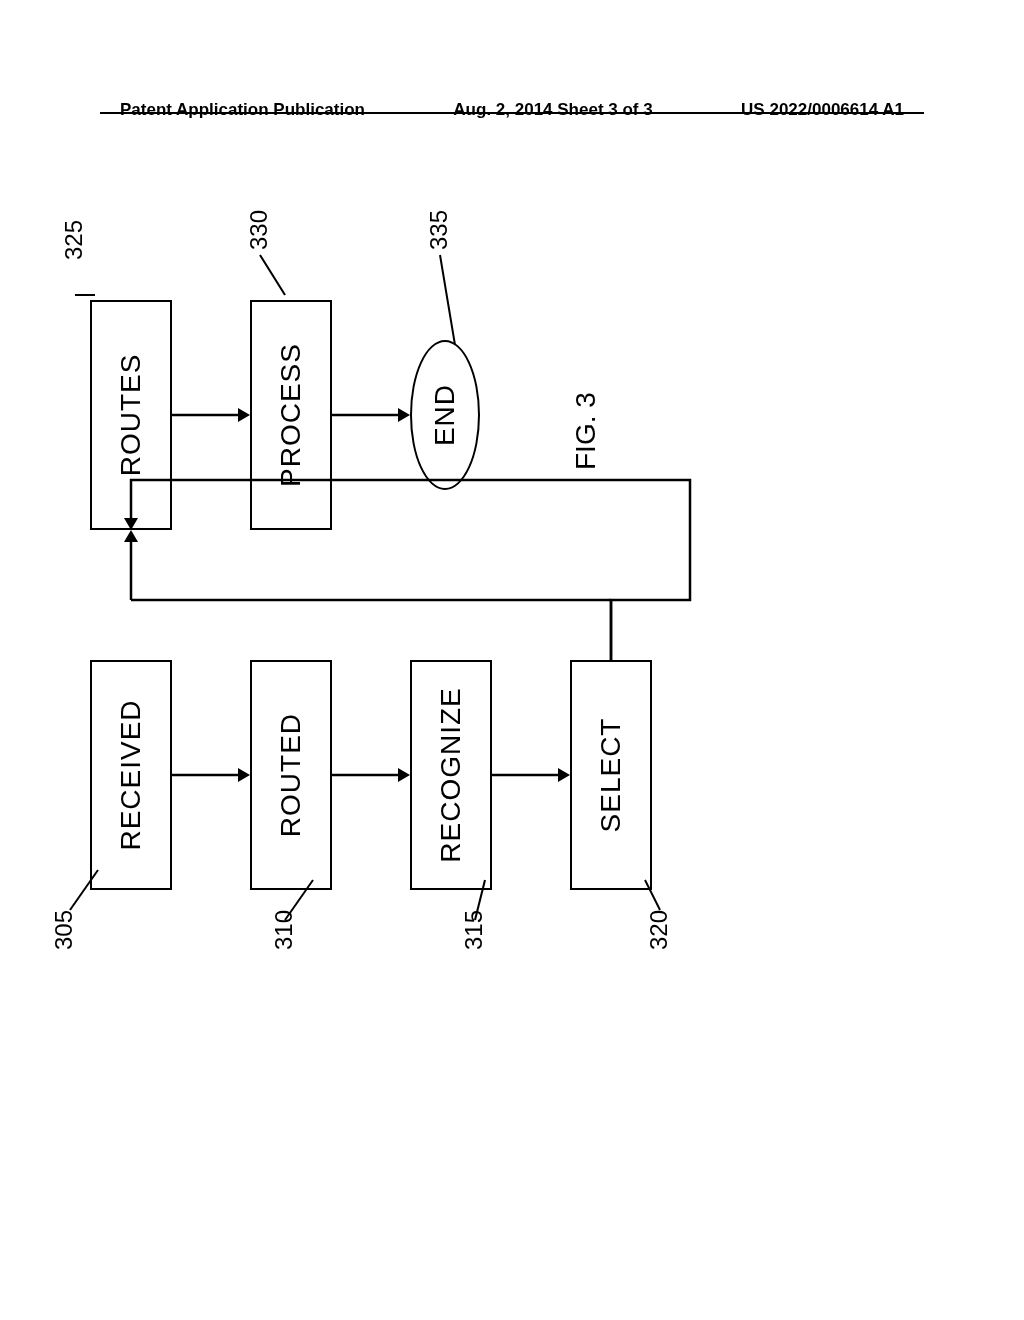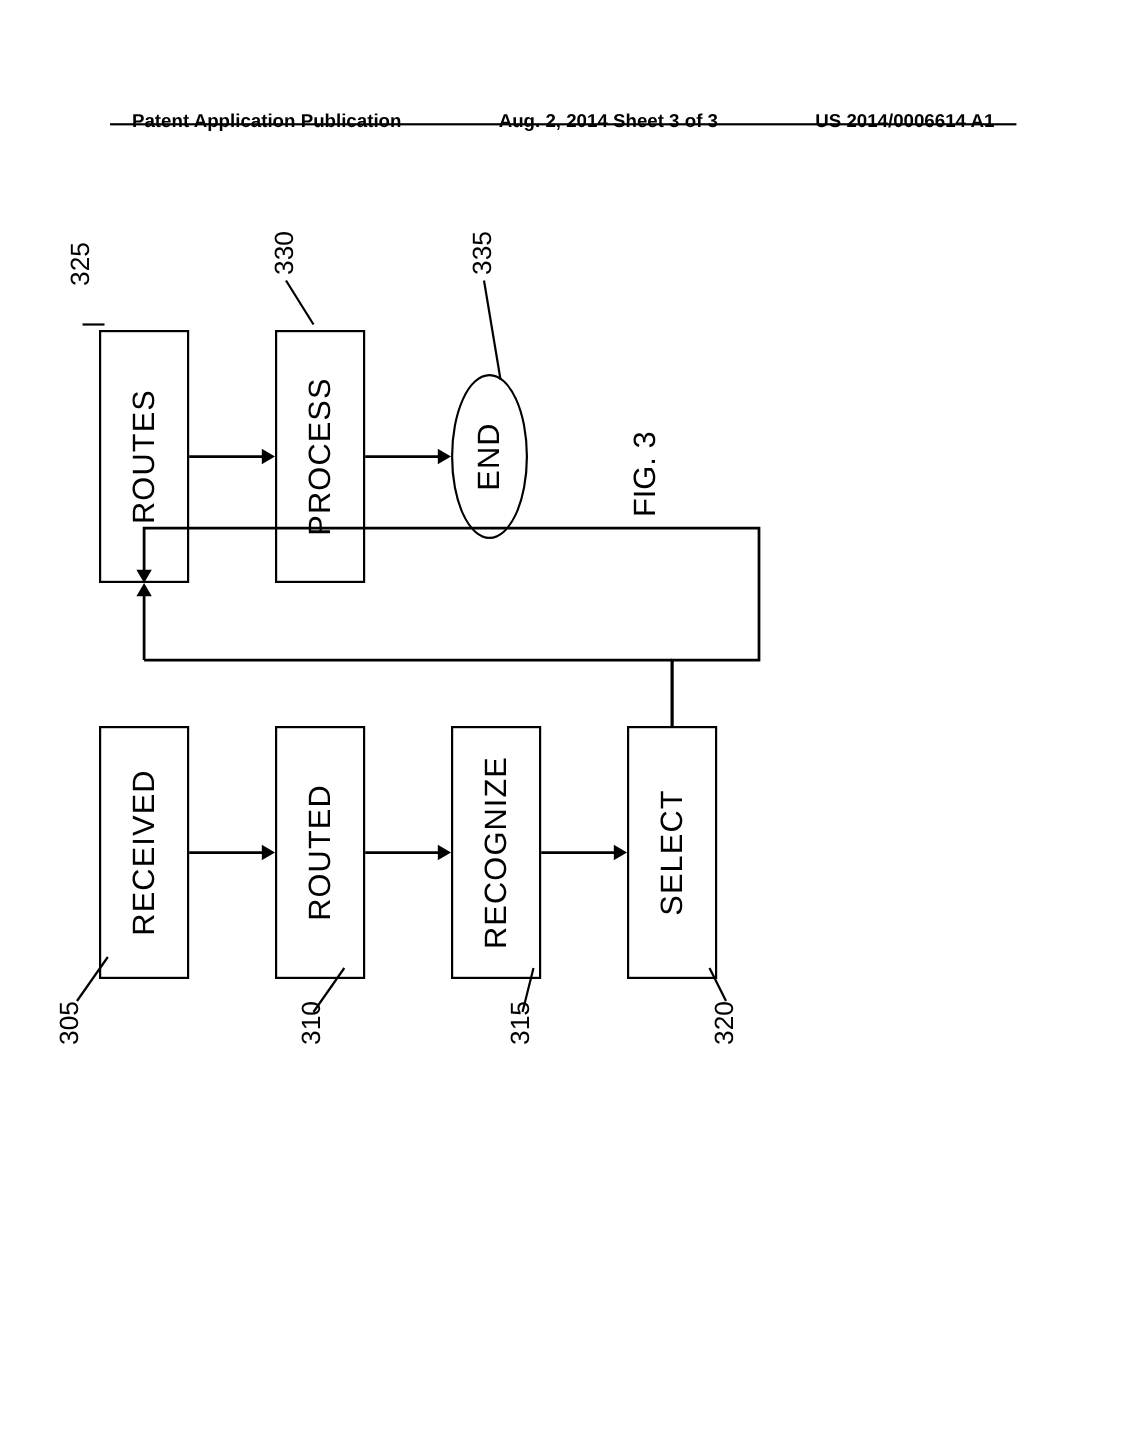--- a/index.html
+++ b/index.html
@@ -64,21 +64,21 @@
     position: absolute;
     overflow: visible;
   }
 </style>
 </head>
 <body>
 
 <div class="header">
   <span>Patent Application Publication</span>
   <span>Aug. 2, 2014   Sheet 3 of 3</span>
-  <span>US 2014/0006614 A1</span>
+  <span>US 2022/0006614 A1</span>
 </div>
 <div class="header-rule"></div>
 
 <div class="diagram">
 
   <div class="box" style="left:20px; top:0px; width:230px; height:82px;">
     <span>RECEIVED</span>
   </div>
   <div class="ref" style="left:-40px; top:-40px;">305</div>
   <svg class="connector" style="left:0px; top:-20px;" width="60" height="40">

